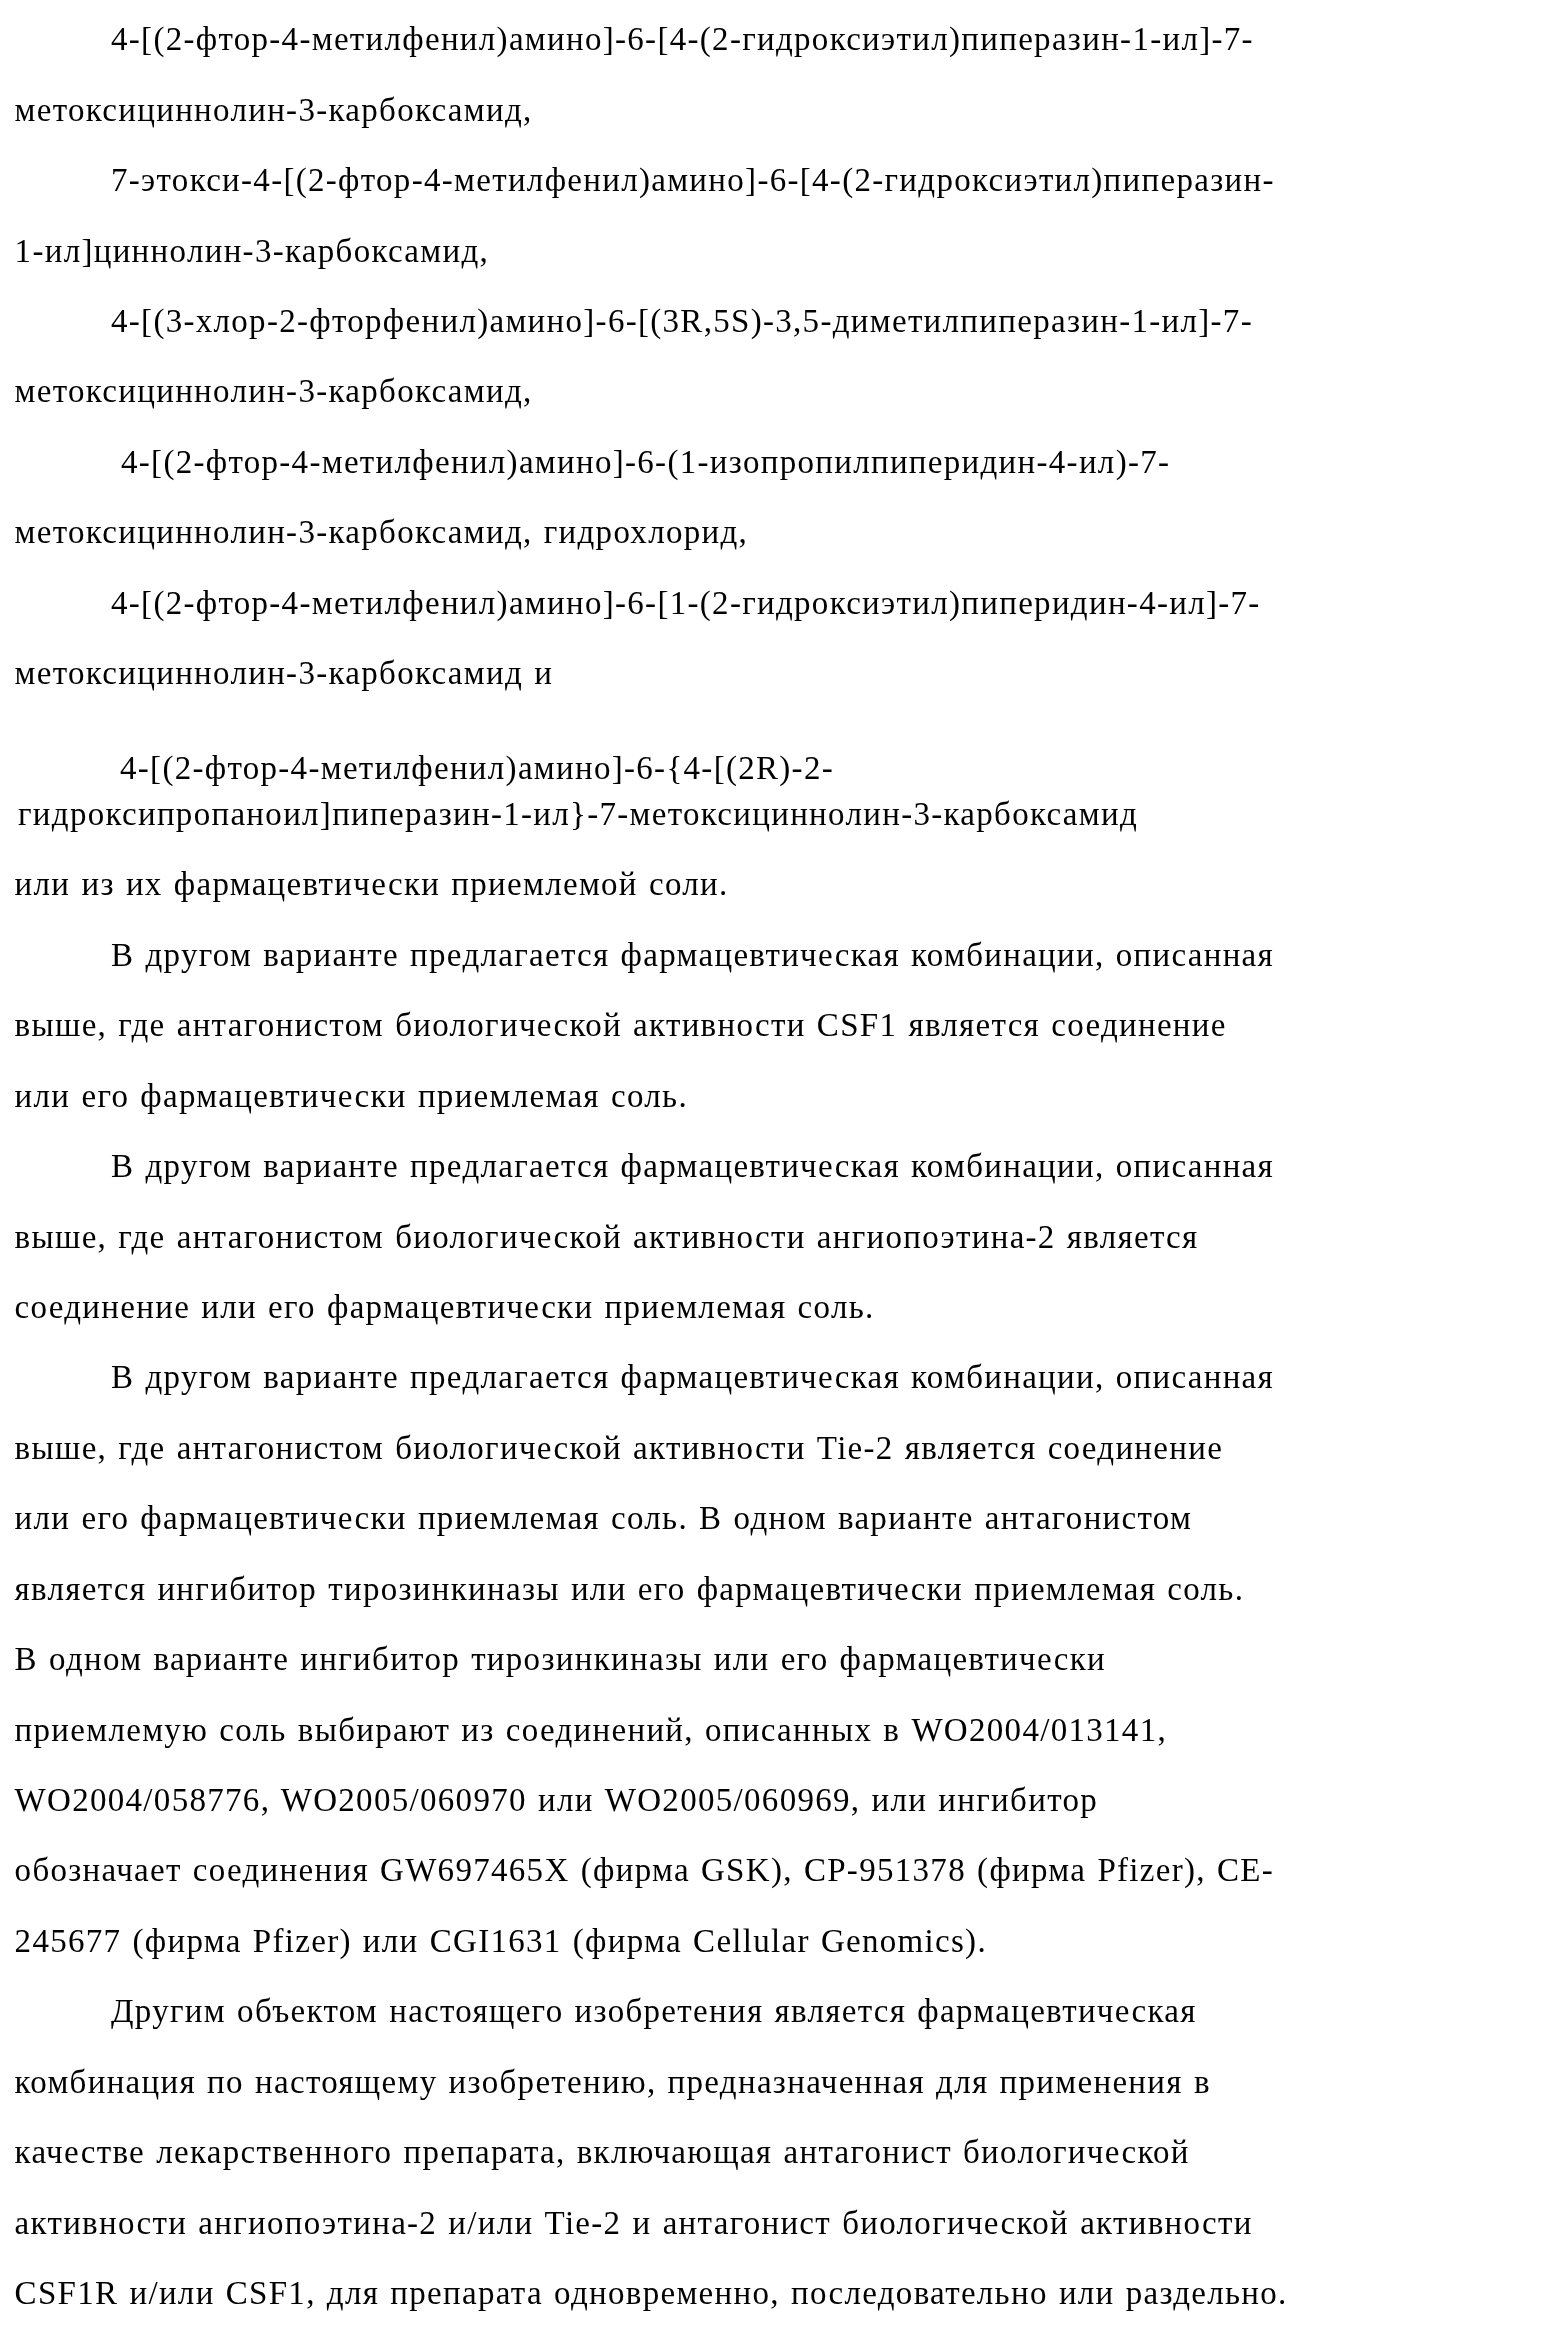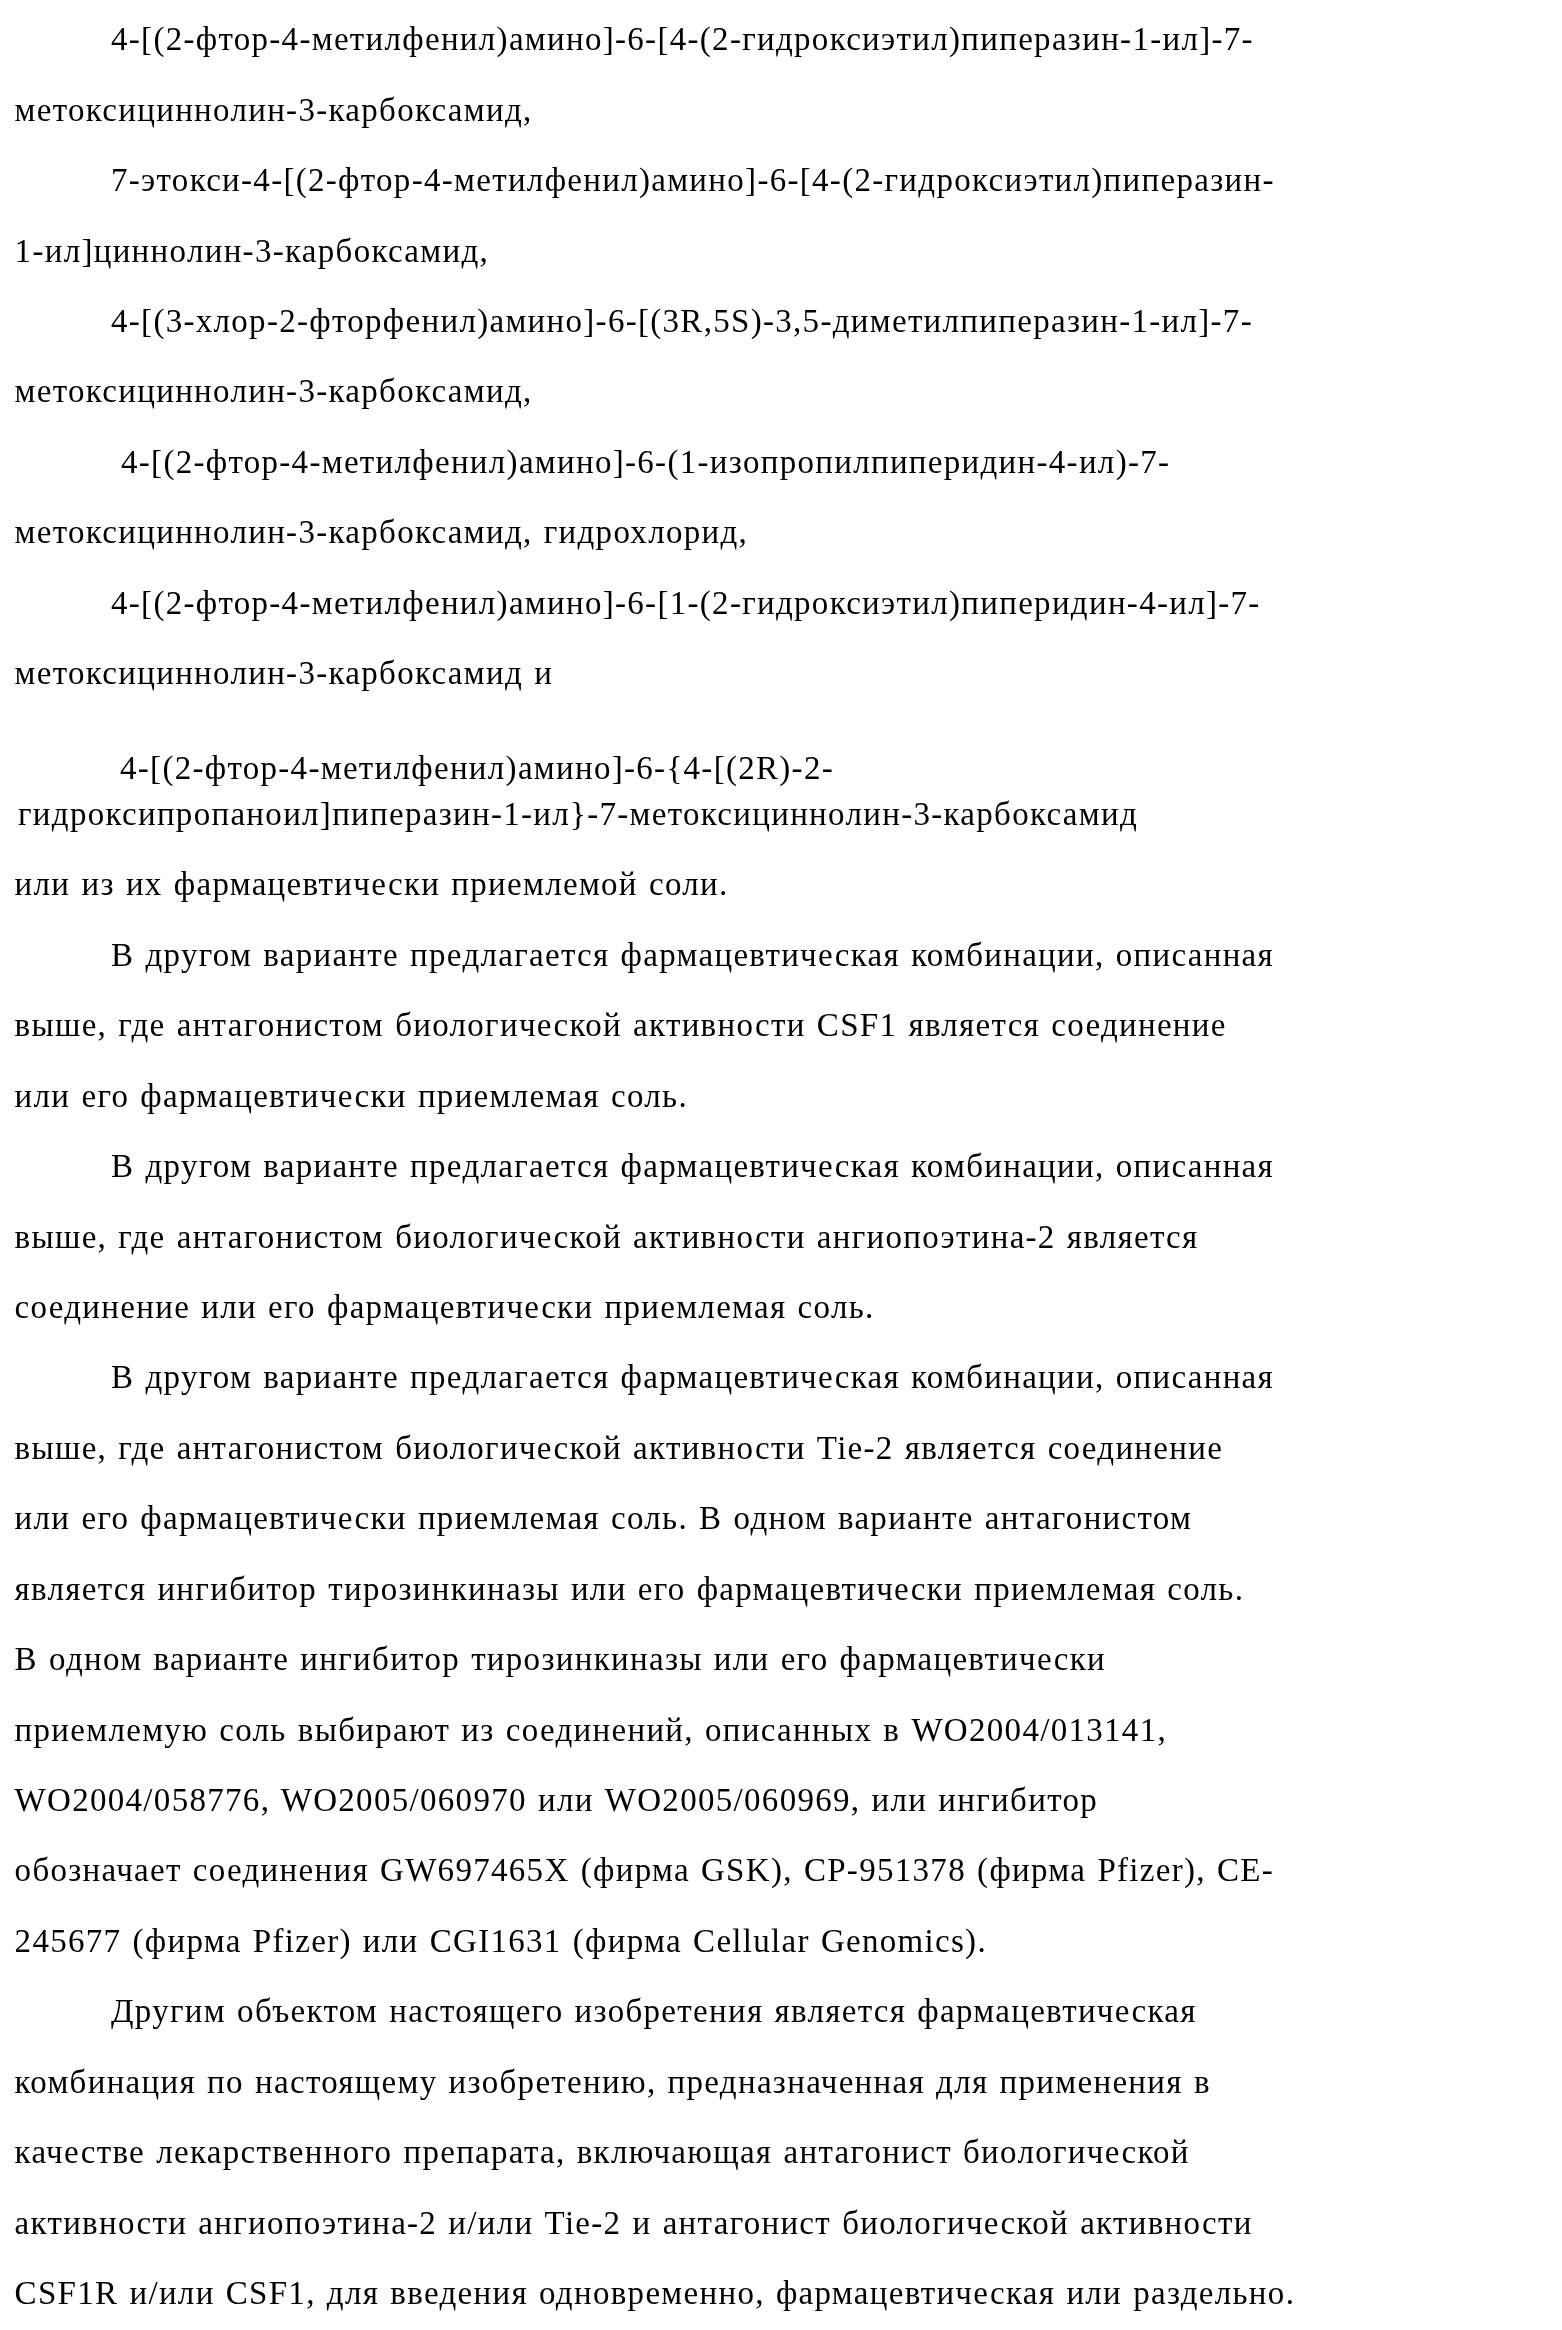--- a/index.html
+++ b/index.html
@@ -45,15 +45,15 @@
   <div class="line" style="top: 1565px; left: 14.6px;">является ингибитор тирозинкиназы или его фармацевтически приемлемая соль.</div>
   <div class="line" style="top: 1635px; left: 14.6px;">В одном варианте ингибитор тирозинкиназы или его фармацевтически</div>
   <div class="line" style="top: 1706px; left: 14.6px;">приемлемую соль выбирают из соединений, описанных в WO2004/013141,</div>
   <div class="line" style="top: 1776px; left: 14.6px;">WO2004/058776, WO2005/060970 или WO2005/060969, или ингибитор</div>
   <div class="line" style="top: 1846px; left: 14.6px;">обозначает соединения GW697465X (фирма GSK), CP-951378 (фирма Pfizer), CE-</div>
   <div class="line" style="top: 1917px; left: 14.6px;">245677 (фирма Pfizer) или CGI1631 (фирма Cellular Genomics).</div>
   <div class="line" style="top: 1987px; left: 111px;">Другим объектом настоящего изобретения является фармацевтическая</div>
   <div class="line" style="top: 2058px; left: 14.6px;">комбинация по настоящему изобретению, предназначенная для применения в</div>
   <div class="line" style="top: 2128px; left: 14.6px;">качестве лекарственного препарата, включающая антагонист биологической</div>
   <div class="line" style="top: 2199px; left: 14.6px;">активности ангиопоэтина-2 и/или Tie-2 и антагонист биологической активности</div>
-  <div class="line" style="top: 2269px; left: 14.6px;">CSF1R и/или CSF1, для введения одновременно, фармацевтическая или раздельно.</div>
+  <div class="line" style="top: 2269px; left: 14.6px;">CSF1R и/или CSF1, для препарата одновременно, последовательно или раздельно.</div>
 </div>
 
 
 </body></html>

